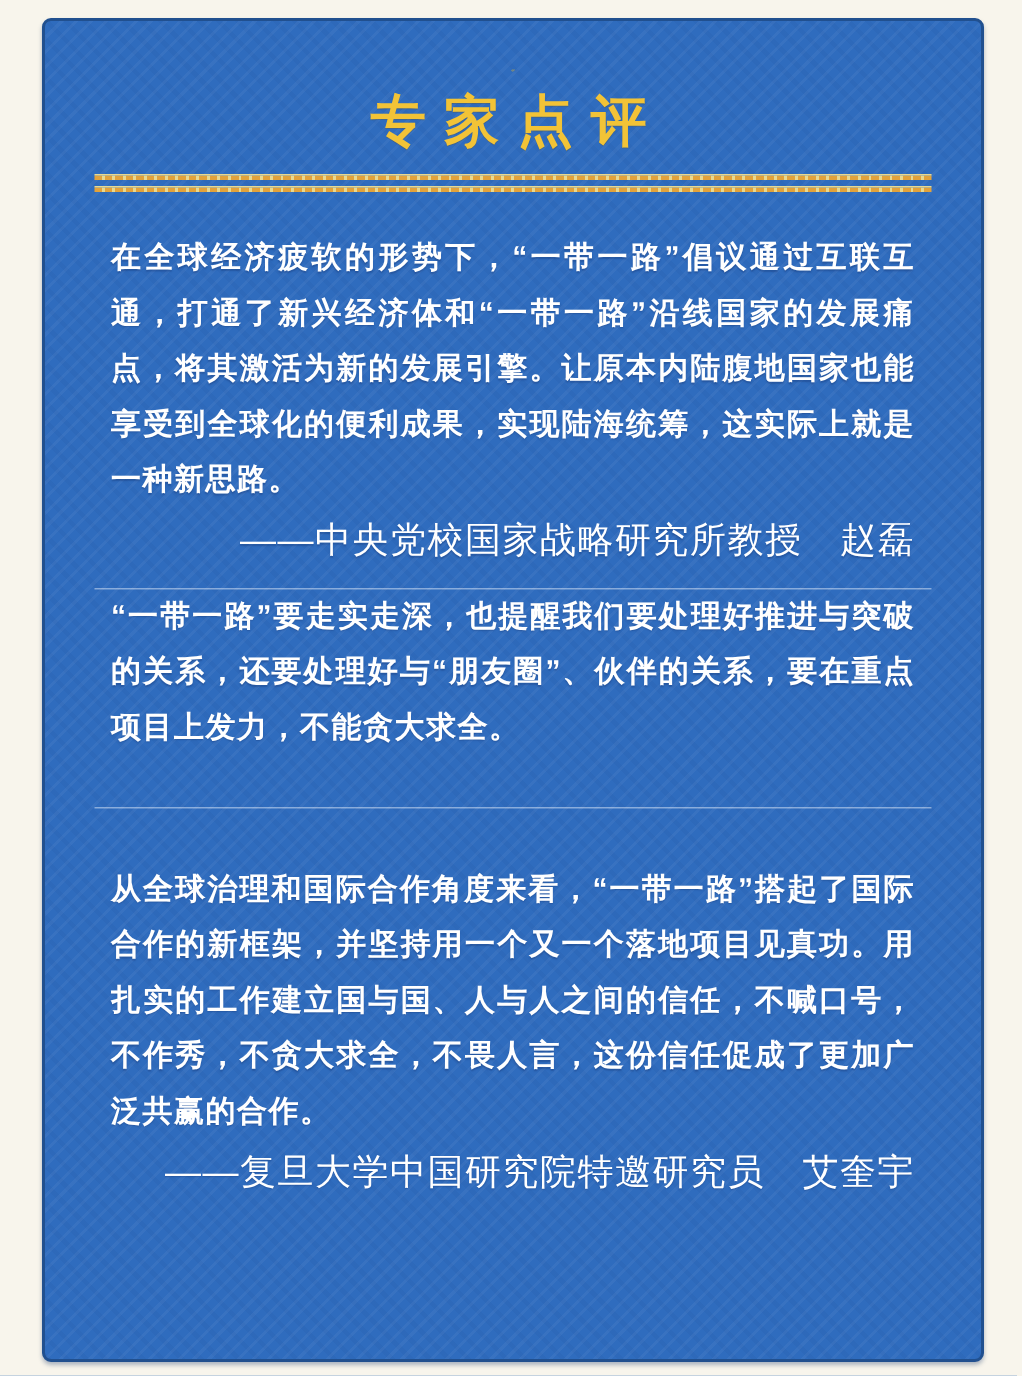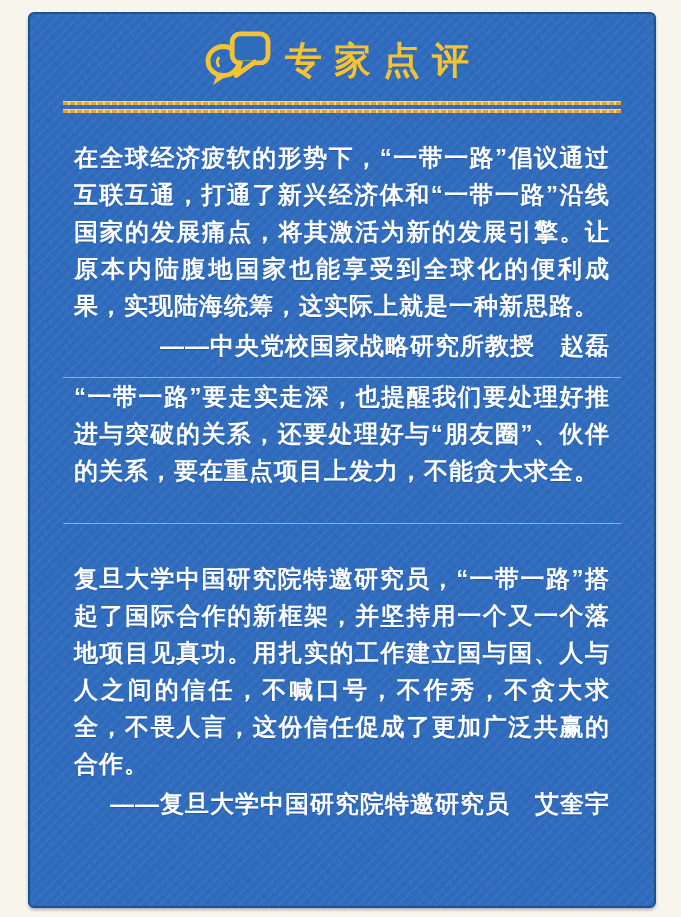--- a/index.html
+++ b/index.html
@@ -34,26 +34,27 @@
     content: "";
     position: absolute; inset: 0;
     background:
       repeating-linear-gradient(135deg, rgba(255,255,255,0.045) 0 2px, rgba(0,0,0,0) 2px 7px),
       repeating-linear-gradient(45deg, rgba(20,50,110,0.05) 0 3px, rgba(0,0,0,0) 3px 9px);
     pointer-events: none;
   }
   .card-inner { position: relative; z-index: 1; }
 
   .header {
-    margin-top: 17px;
+    margin-top: 32px;
     height: 60px;
     display: flex;
     align-items: center;
     justify-content: center;
     gap: 8px;
+    flex-direction: column;
   }
   .header .bubble-icon { display: block; }
   .title {
     color: var(--gold);
     font-family: "DejaVu Serif", serif;
     font-size: 37px;
     font-weight: 700;
     letter-spacing: 12px;
     padding-left: 6px;
     text-shadow: 0 1px 0 rgba(120,80,0,0.25);
@@ -67,31 +68,31 @@
     border-top: 1px solid var(--rule-pale);
   }
   .gold-rule .g-line + .g-line { margin-top: 4px; }
 
   .quote-block { margin: 0 44px; }
   .quote-block.first  { margin-top: 26px; }
   .quote-block.second { }
   .quote-block.third  { margin-top: 36px; }
   .quote-text {
     color: var(--text);
-    font-size: 24px;
+    font-size: 20px;
     font-weight: 700;
     line-height: 37px;
     letter-spacing: 1px;
     text-align: justify;
     text-shadow: 0 1px 1px rgba(20,50,110,0.35);
   }
   .attribution {
     color: var(--text);
     font-size: 24px;
-    font-weight: 700;
+    font-weight: 400;
     line-height: 37px;
     letter-spacing: 1px;
     text-align: right;
     margin-top: 3px;
     text-shadow: 0 1px 1px rgba(20,50,110,0.35);
   }
   .section-divider {
     height: 1px;
     background: var(--divider);
     margin: 13px 33px 0;
@@ -127,18 +128,18 @@
 
     <div class="section-divider d1"></div>
 
     <section class="quote-block second">
       <p class="quote-text">“一带一路”要走实走深，也提醒我们要处理好推进与突破的关系，还要处理好与“朋友圈”、伙伴的关系，要在重点项目上发力，不能贪大求全。</p>
     </section>
 
     <div class="section-divider d2"></div>
 
     <section class="quote-block third">
-      <p class="quote-text">复旦大学中国研究院特邀研究员，“一带一路”搭起了国际合作的新框架，并坚持用一个又一个落地项目见真功。用扎实的工作建立国与国、人与人之间的信任，不喊口号，不作秀，不贪大求全，不畏人言，这份信任促成了更加广泛共赢的合作。</p>
+      <p class="quote-text">从全球治理和国际合作角度来看，“一带一路”搭起了国际合作的新框架，并坚持用一个又一个落地项目见真功。用扎实的工作建立国与国、人与人之间的信任，不喊口号，不作秀，不贪大求全，不畏人言，这份信任促成了更加广泛共赢的合作。</p>
       <p class="attribution">——复旦大学中国研究院特邀研究员　艾奎宇</p>
     </section>
 
   </div>
 </div>
 
 </body></html>

